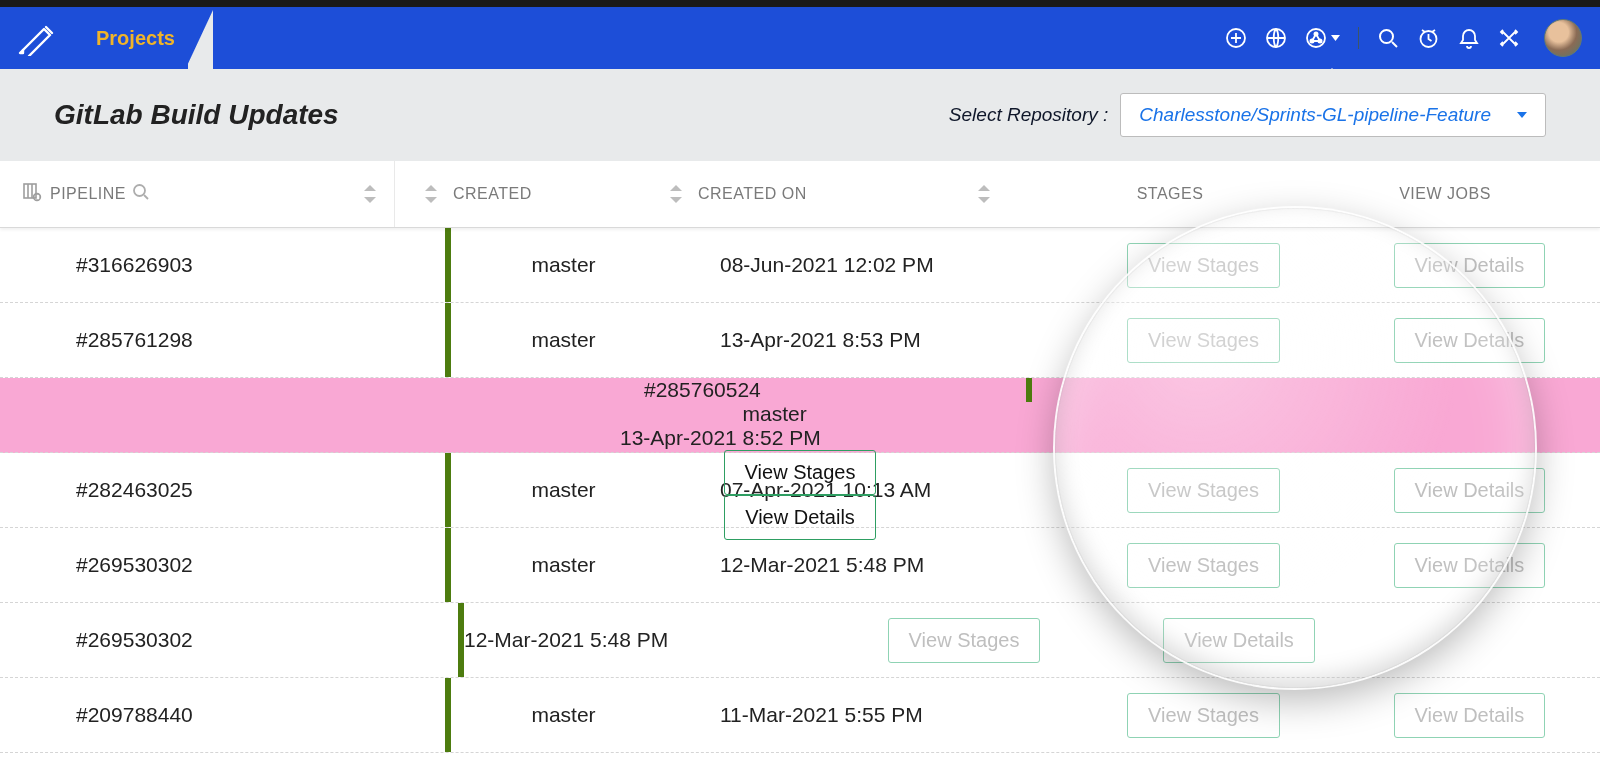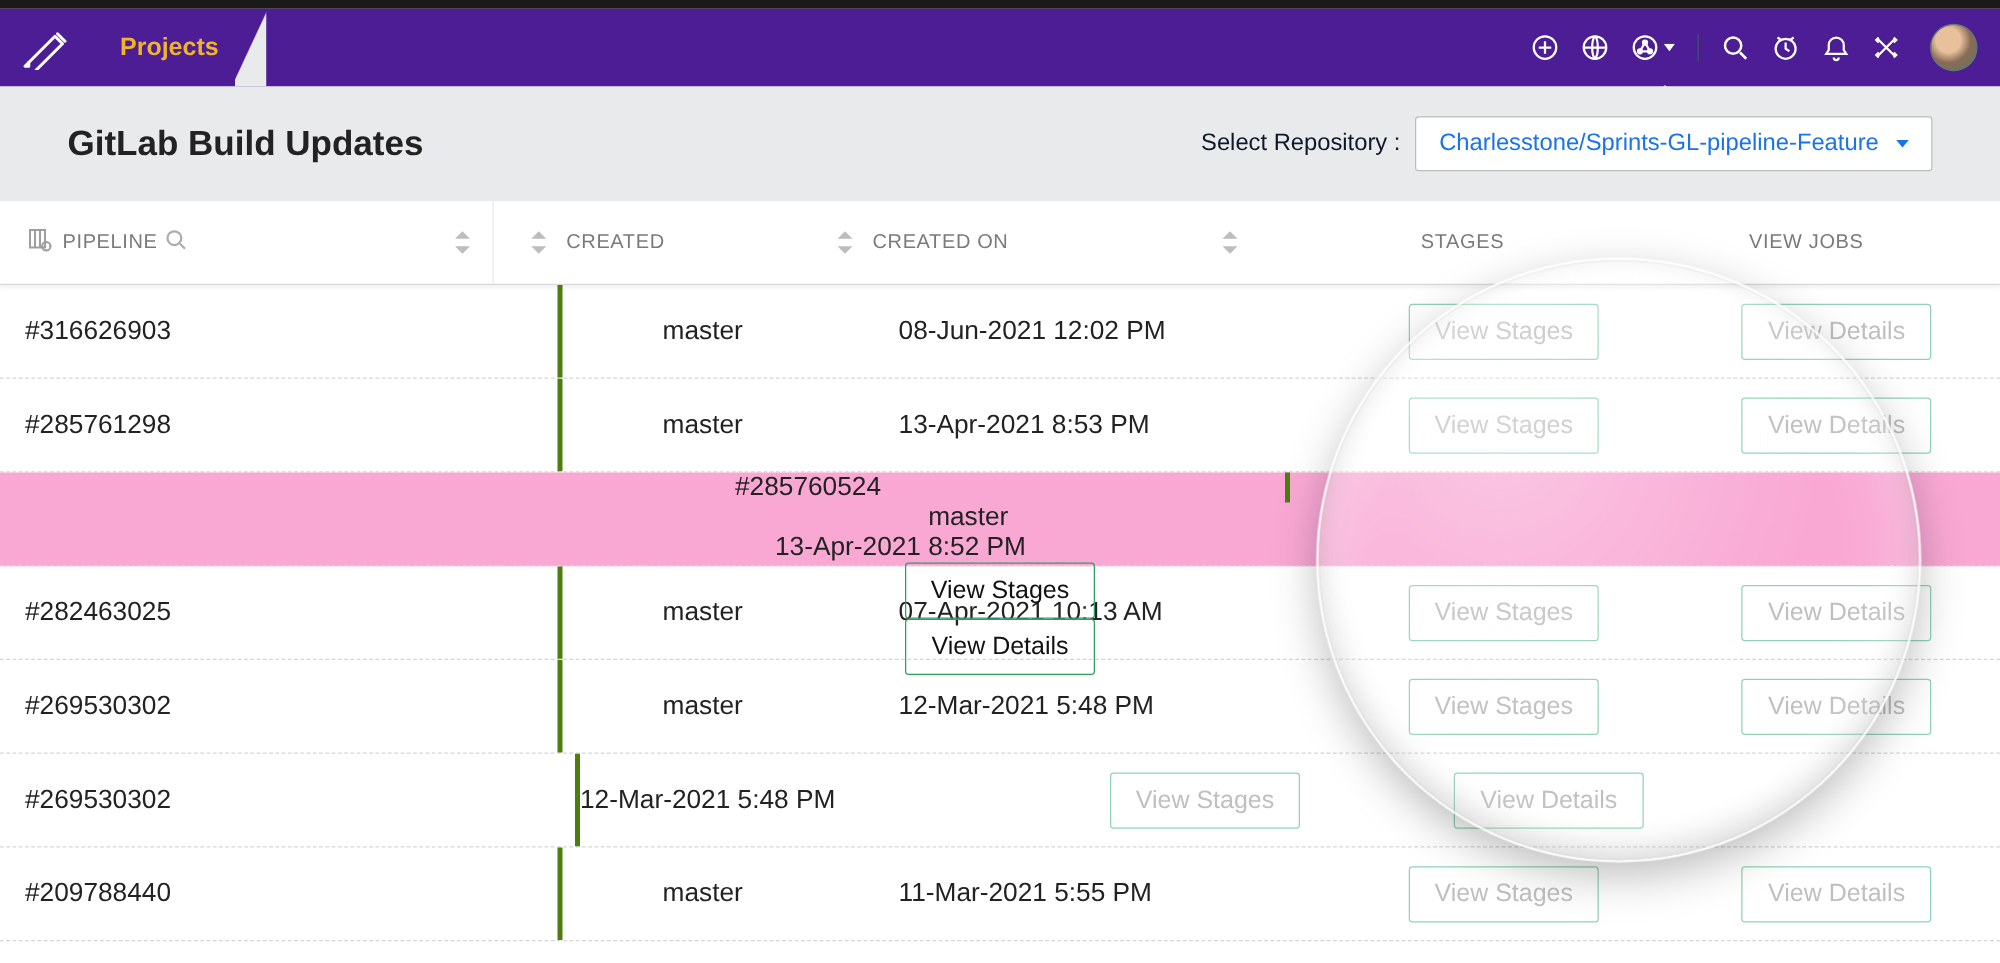--- a/index.html
+++ b/index.html
@@ -13,21 +13,21 @@
   }
 
   .top-bar {
     height: 7px;
     background: #1a1a1a;
   }
 
   
   .header {
     height: 62px;
-    background: #4c1d95;
+    background: #1d4ed8;
     display: flex;
     align-items: center;
     padding: 0 18px;
     color: #fff;
     position: relative;
   }
   .logo {
     color: #fff;
     margin-right: 10px;
     display: flex;
@@ -88,20 +88,21 @@
   }
 
   
   .title-bar {
     height: 92px;
     background: #e8eaeb;
     display: flex;
     align-items: center;
     padding: 0 54px;
     box-shadow: 0 1px 0 rgba(0,0,0,0.08);
+    font-style: italic;
   }
   .page-title {
     font-size: 28px;
     font-weight: 700;
     color: #222;
   }
   .title-spacer { flex: 1; }
   .repo-label {
     font-size: 19px;
     color: #0f172a;
@@ -110,21 +111,21 @@
   .repo-select {
     border: 1px solid #bcbcbc;
     background: #fff;
     padding: 10px 18px;
     font-size: 19px;
     color: #1a73e8;
     border-radius: 3px;
     cursor: pointer;
     display: inline-flex;
     align-items: center;
-    gap: 14px;
+    gap: 26px;
   }
   .caret {
     width: 0; height: 0;
     border-left: 5px solid transparent;
     border-right: 5px solid transparent;
     border-top: 6px solid #1a73e8;
   }
 
   
   .tbl-header {
@@ -175,21 +176,21 @@
     display: flex;
     align-items: center;
     border-bottom: 1px dashed #d5d5d5;
   }
   .row.highlight {
     background: #f9a8d4;
     position: relative;
     flex-direction: column;
   }
   .cell { font-size: 21px; color: #222; }
-  .c-pipeline { width: 464px; padding-left: 20px; border-right: 4px solid #4d7c0f; height: 100%; display: flex; align-items: center; }
+  .c-pipeline { width: 464px; padding-left: 76px; border-right: 6px solid #4d7c0f; height: 100%; display: flex; align-items: center; }
   .c-branch   { width: 275px; padding-left: 80px; }
   .c-created  { width: 360px; padding-left: 0; }
   .c-stages   { width: 280px; display:flex; justify-content:center; }
   .c-jobs     { width: 270px; display:flex; justify-content:center; }
 
   .btn {
     border: 1.5px solid #8fd3b4;
     color: #bfbfbf;
     background: transparent;
     font-size: 20px;

